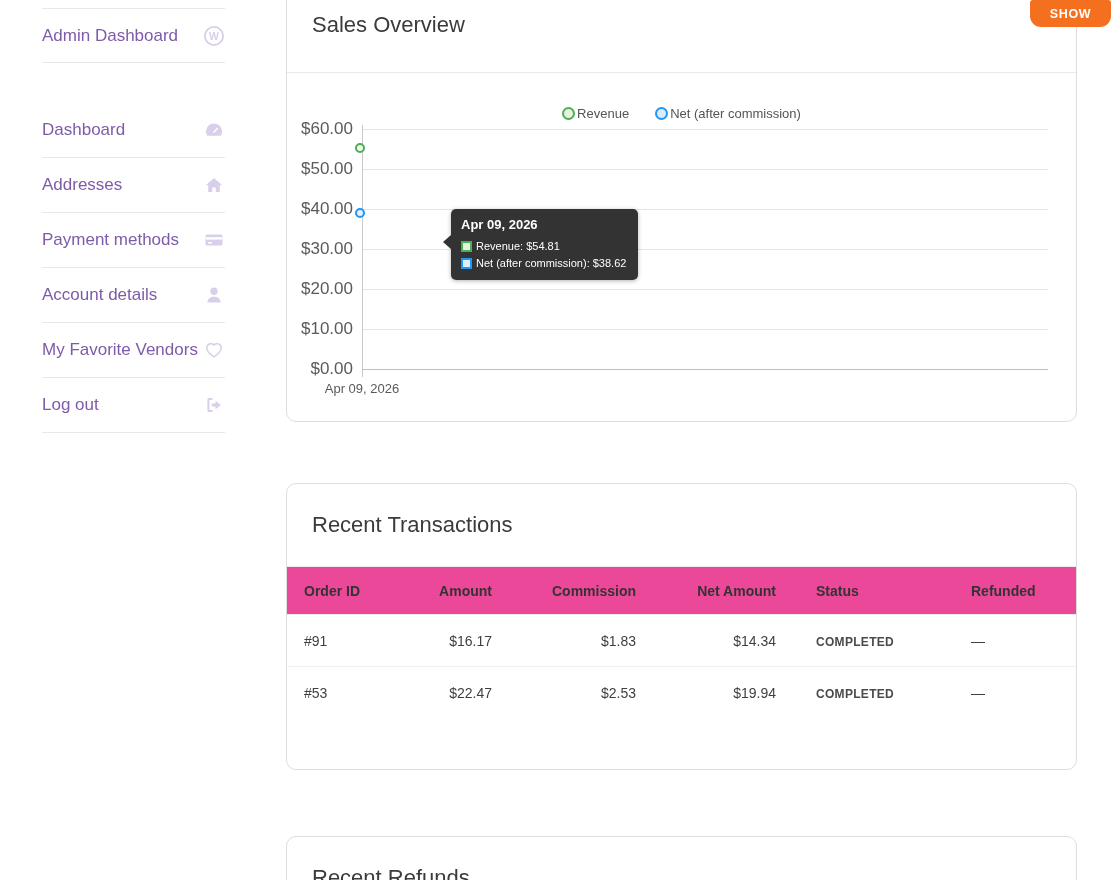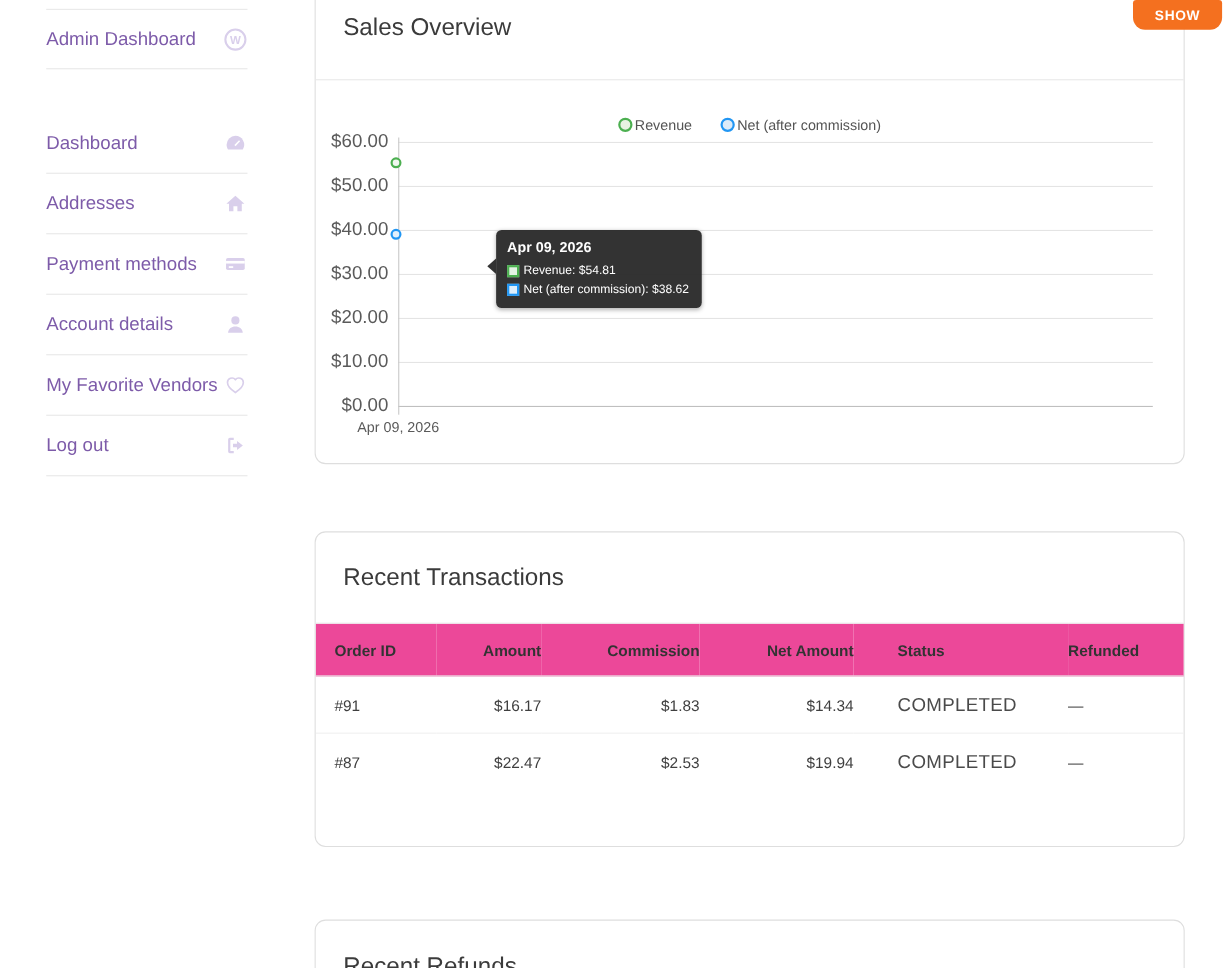--- a/index.html
+++ b/index.html
@@ -80,21 +80,21 @@
     font-size:14px; color:#3f3f3f; }
   .tx-table thead th { background:#ec4899; border-top:1px solid #ececec;
     border-bottom:1px solid #ececec; height:48px; font-size:14px;
     font-weight:bold; color:#333; }
   .tx-table tbody td { height:52px; border-bottom:1px solid #f0f0f0; }
   .tx-table tbody tr:last-child td { border-bottom:none; }
   .col-left { text-align:left; }
   .col-right { text-align:right; }
   .pad-l { padding-left:17px; }
   .pad-status { padding-left:40px; }
-  .status-text { font-size:17px; font-weight:400; letter-spacing:.3px;
+  .status-text { font-size:12px; font-weight:700; letter-spacing:.3px;
     color:#4a4a4a; }
   .refund-icon { display:inline-block; width:17px; height:17px; border-radius:3px;
     background:linear-gradient(#8db2ca,#5c87a6); color:#fff; font-size:12px;
     line-height:16px; text-align:center; vertical-align:-3px; margin-right:5px; }
 </style>
 </head>
 <body>
 
 <div class="viewport">
 
@@ -251,21 +251,21 @@
         <tbody>
           <tr>
             <td class="col-left pad-l">#91</td>
             <td class="col-right">$16.17</td>
             <td class="col-right">$1.83</td>
             <td class="col-right">$14.34</td>
             <td class="col-left pad-status"><span class="status-text">COMPLETED</span></td>
             <td class="col-left">—</td>
           </tr>
           <tr>
-            <td class="col-left pad-l">#87</td>
+            <td class="col-left pad-l">#53</td>
             <td class="col-right">$22.47</td>
             <td class="col-right">$2.53</td>
             <td class="col-right">$19.94</td>
             <td class="col-left pad-status"><span class="status-text">COMPLETED</span></td>
             <td class="col-left">—</td>
           </tr>
         </tbody>
       </table>
     </section>
 

